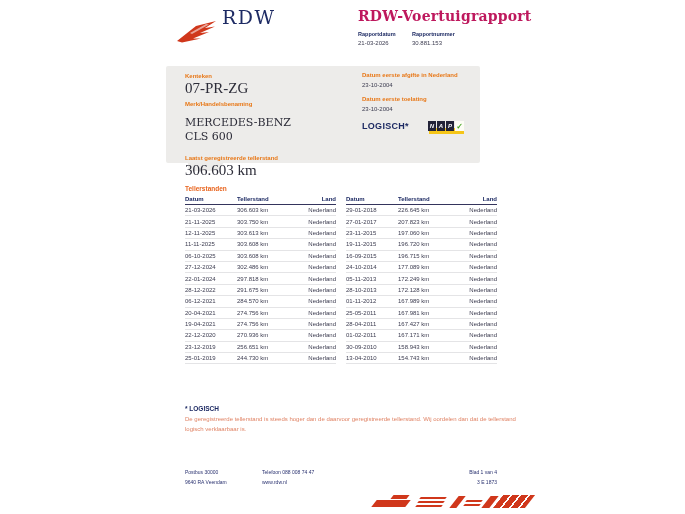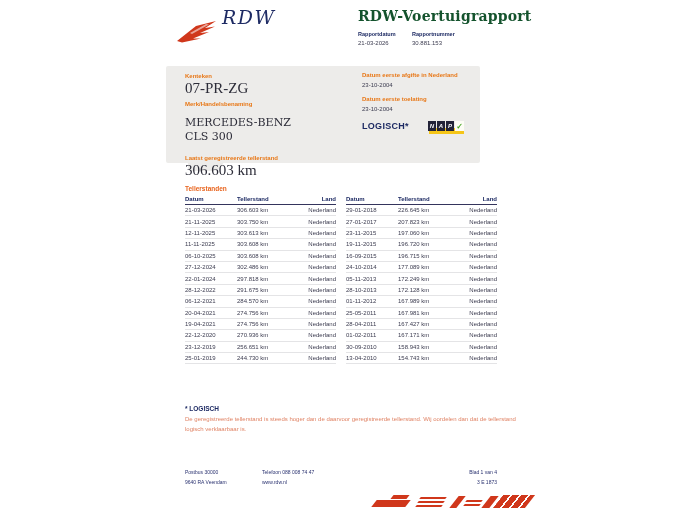--- a/index.html
+++ b/index.html
@@ -7,25 +7,25 @@
     width:685px;height:514px;background:#ffffff;position:relative;overflow:hidden;
     font-family:"Liberation Sans",sans-serif;color:#333;
     -webkit-font-smoothing:antialiased;
   }
   .abs{position:absolute;}
 
   
   .logo-icon{left:176px;top:15px;width:42px;height:28px;}
   .logo-text{
     left:222px;top:6px;font-family:"DejaVu Serif",serif;font-size:19px;
-    color:#1d2a63;letter-spacing:1.5px;font-style:italic;
+    color:#1d2a63;letter-spacing:1.5px;
   }
   .doc-title{
     left:358px;top:8px;font-family:"DejaVu Serif",serif;font-size:14px;
-    color:#14532d;font-weight:600;letter-spacing:.2px;
+    color:#be185d;font-weight:600;letter-spacing:.2px;
   }
   .report-meta{left:358px;top:31px;display:flex;gap:13px;}
   .meta-label{font-size:5.5px;font-weight:bold;color:#1d2a63;}
   .meta-value{font-size:6px;color:#3c3c50;margin-top:3px;}
   .meta-block{min-width:41px;}
 
   
   .info-box{
     left:166px;top:66px;width:314px;height:97px;background:#edecea;border-radius:2px;
   }
@@ -115,21 +115,21 @@
   </div>
 
   <div class="abs info-box">
     <div class="tail"></div>
 
     <div class="vehicle-col">
       <div class="field-label">Kenteken</div>
       <div class="serif-value">07-PR-ZG</div>
       <div class="field-label mt6">Merk/Handelsbenaming</div>
       <div class="serif-line" style="margin-top:8px;">MERCEDES-BENZ</div>
-      <div class="serif-line">CLS 300</div>
+      <div class="serif-line">CLS 600</div>
       <div class="field-label mt10">Laatst geregistreerde tellerstand</div>
       <div class="serif-value">306.603 km</div>
     </div>
 
     <div class="dates-col">
       <div class="field-label">Datum eerste afgifte in Nederland</div>
       <div class="small-value">23-10-2004</div>
       <div class="field-label">Datum eerste toelating</div>
       <div class="small-value">23-10-2004</div>
       <div class="oordeel">

